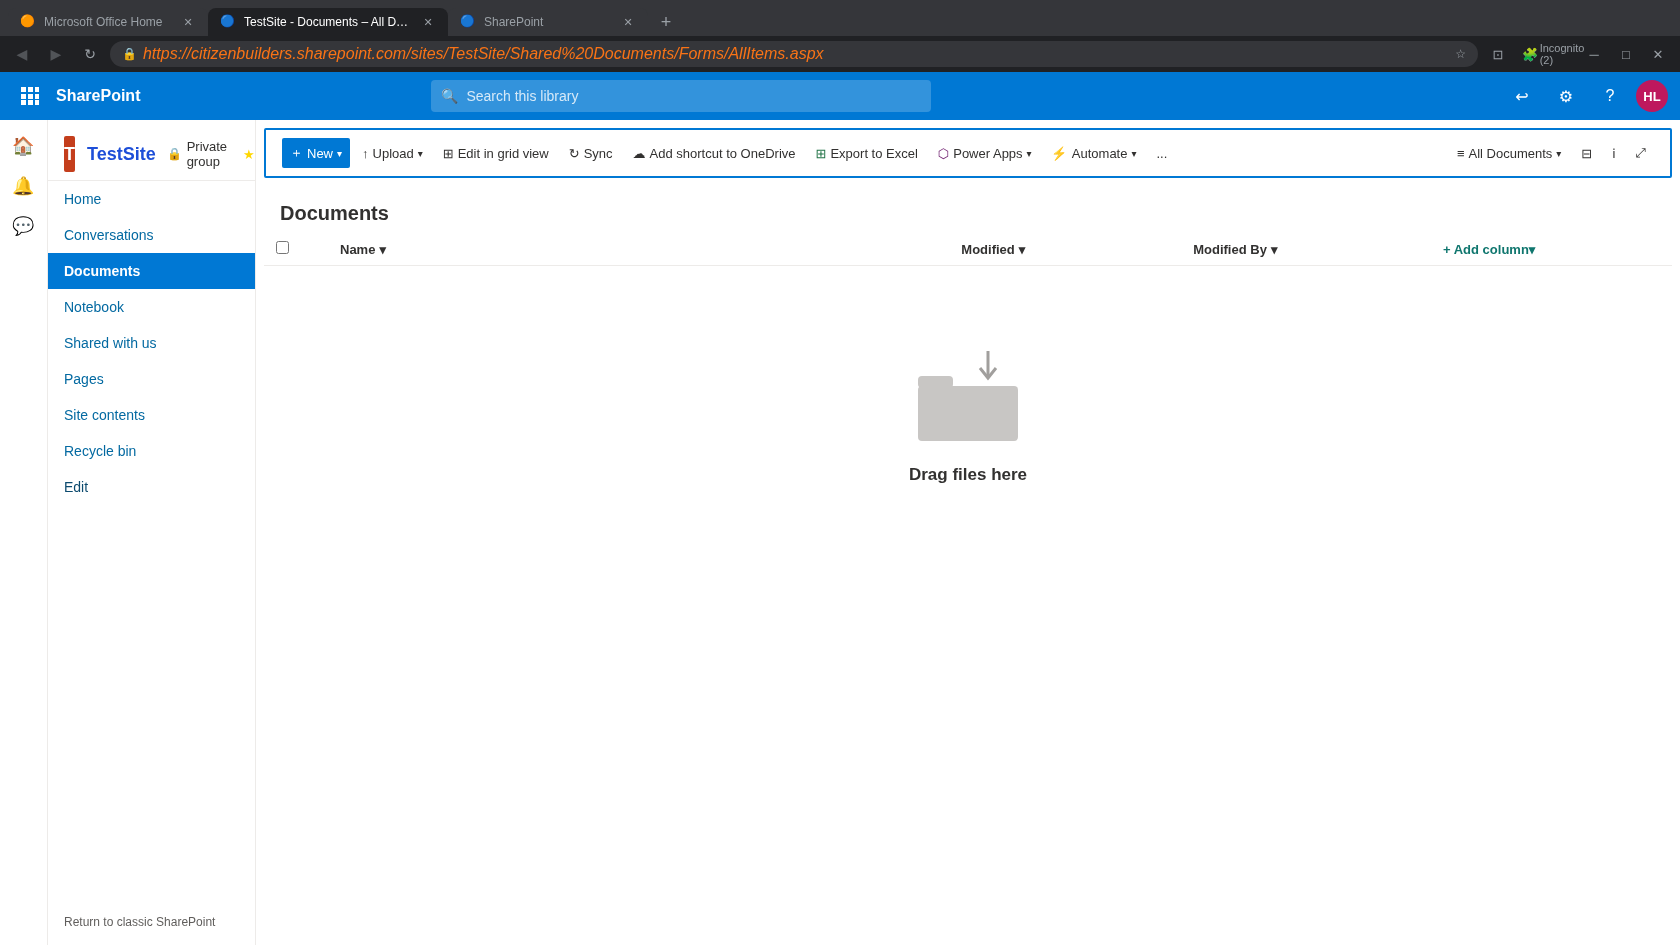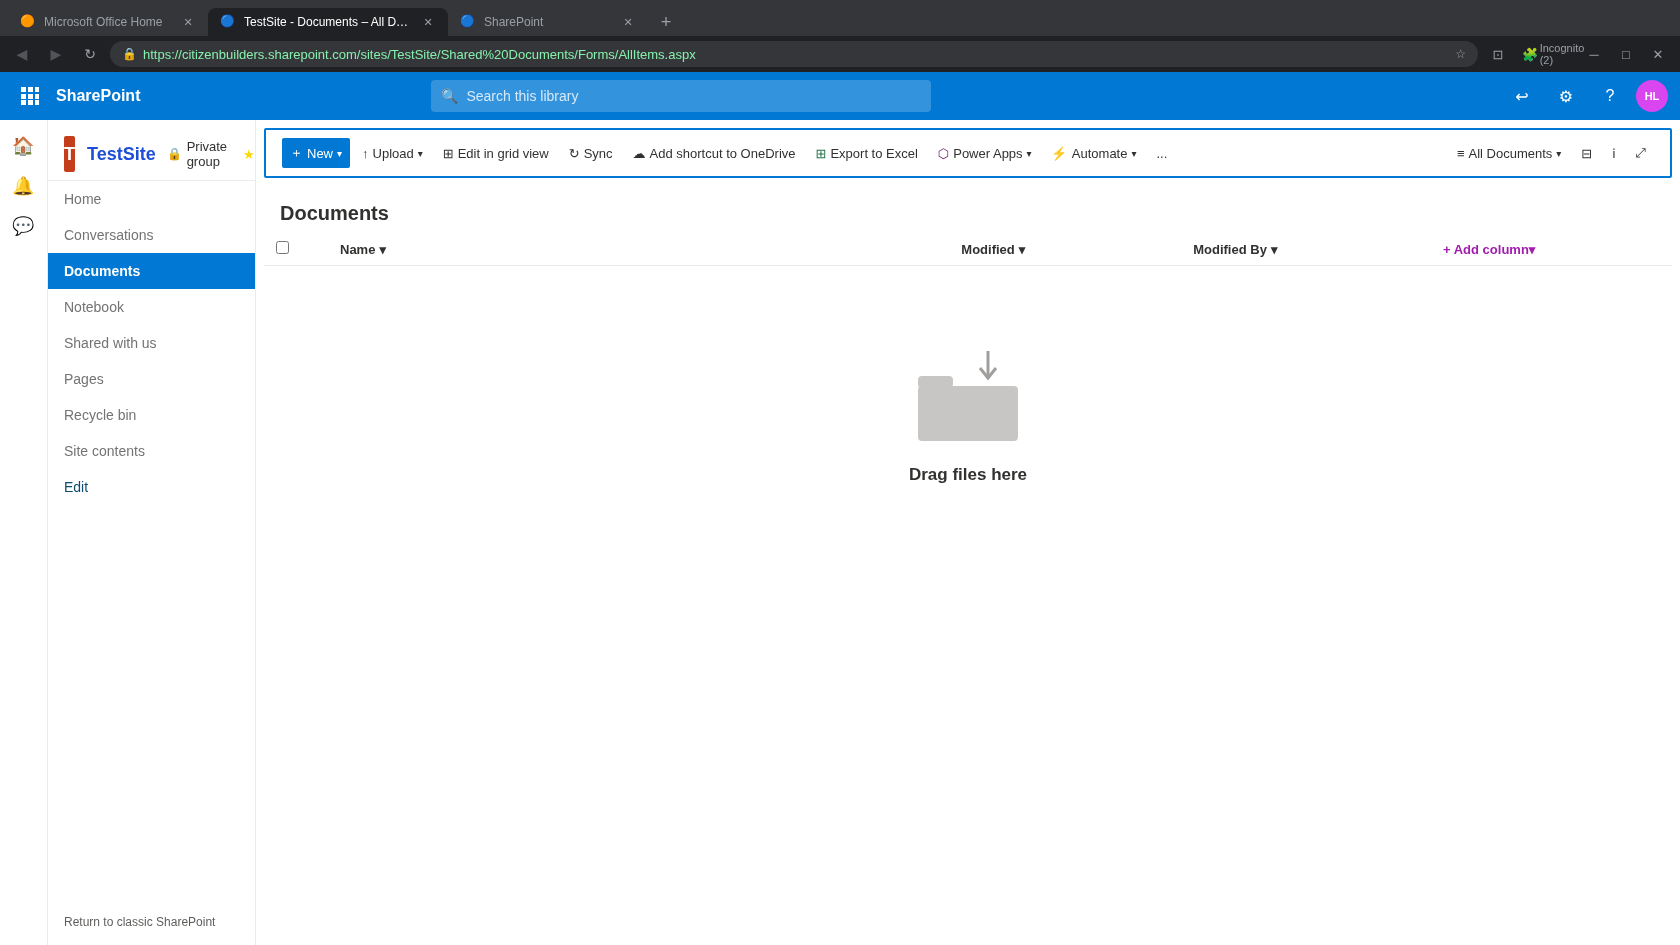--- a/index.html
+++ b/index.html
@@ -12,47 +12,47 @@
     .browser-tab.active { background: #202124; color: #fff; }
     .browser-tab.inactive { background: #35363a; color: #9aa0a6; }
     .tab-favicon { width: 16px; height: 16px; flex-shrink: 0; }
     .tab-label { flex: 1; overflow: hidden; text-overflow: ellipsis; white-space: nowrap; font-size: 12px; }
     .tab-close { width: 16px; height: 16px; border-radius: 50%; display: flex; align-items: center; justify-content: center; font-size: 11px; cursor: pointer; color: #9aa0a6; }
     .new-tab-btn { width: 28px; height: 28px; display: flex; align-items: center; justify-content: center; color: #9aa0a6; font-size: 18px; cursor: pointer; margin-left: 4px; }
     .browser-nav { display: flex; align-items: center; height: 36px; padding: 0 8px; gap: 6px; background: #202124; }
     .nav-btn { width: 28px; height: 28px; border-radius: 50%; display: flex; align-items: center; justify-content: center; color: #9aa0a6; font-size: 14px; cursor: pointer; background: none; border: none; }
     .nav-btn.disabled { opacity: 0.4; cursor: default; }
     .address-bar { flex: 1; height: 26px; background: #35363a; border-radius: 13px; display: flex; align-items: center; padding: 0 12px; color: #e8eaed; font-size: 13px; gap: 6px; }
-    .address-text { flex: 1; color: #86efac; font-size: 13px; }
+    .address-text { flex: 1; color: #f97316; font-size: 16px; font-style: italic; }
     .browser-actions { display: flex; align-items: center; gap: 4px; }
     .browser-action-btn { width: 28px; height: 28px; border-radius: 50%; display: flex; align-items: center; justify-content: center; color: #9aa0a6; font-size: 13px; cursor: pointer; }
 
     
     .sp-appbar { height: 48px; background: #0078d4; display: flex; align-items: center; padding: 0 12px; gap: 8px; }
     .sp-waffle { width: 36px; height: 36px; display: flex; align-items: center; justify-content: center; color: #fff; font-size: 20px; cursor: pointer; }
     .sp-logo { color: #fff; font-size: 16px; font-weight: 600; cursor: pointer; }
     .sp-search { flex: 1; max-width: 500px; margin: 0 auto; }
     .sp-search-box { background: rgba(255,255,255,0.2); border-radius: 4px; height: 32px; display: flex; align-items: center; padding: 0 10px; gap: 8px; color: #fff; }
     .sp-search-box input { background: none; border: none; outline: none; color: #fff; font-size: 14px; flex: 1; }
     .sp-search-box input::placeholder { color: rgba(255,255,255,0.8); }
     .sp-appbar-right { display: flex; align-items: center; gap: 8px; margin-left: auto; }
     .sp-icon-btn { width: 36px; height: 36px; display: flex; align-items: center; justify-content: center; color: #fff; font-size: 16px; cursor: pointer; border-radius: 4px; }
-    .sp-avatar { width: 32px; height: 32px; border-radius: 50%; background: #d946ef; color: #fff; display: flex; align-items: center; justify-content: center; font-size: 11px; font-weight: 600; cursor: pointer; }
+    .sp-avatar { width: 32px; height: 32px; border-radius: 50%; background: #be185d; color: #fff; display: flex; align-items: center; justify-content: center; font-size: 13px; font-weight: 600; cursor: pointer; }
 
     
     .sp-main { display: flex; height: calc(945px - 72px - 48px); }
 
     
     .sp-left-rail { width: 48px; background: #fff; border-right: 1px solid #edebe9; display: flex; flex-direction: column; align-items: center; padding: 8px 0; gap: 4px; }
     .rail-icon { width: 36px; height: 36px; display: flex; align-items: center; justify-content: center; border-radius: 4px; cursor: pointer; font-size: 18px; color: #605e5c; }
 
     
     .sp-sidebar { width: 208px; background: #fff; border-right: 1px solid #edebe9; padding: 8px 0; overflow-y: auto; display: flex; flex-direction: column; justify-content: space-between; }
     .sidebar-nav { display: flex; flex-direction: column; }
-    .sidebar-item { display: flex; align-items: center; height: 36px; padding: 0 16px; cursor: pointer; font-size: 14px; color: #737373; white-space: nowrap; }
+    .sidebar-item { display: flex; align-items: center; height: 36px; padding: 0 16px; cursor: pointer; font-size: 14px; color: #0369a1; white-space: nowrap; }
     .sidebar-item.active { background: #0078d4; color: #fff; font-weight: 600; }
     .sidebar-item.edit { color: #0c4a6e; }
     .sidebar-bottom { padding: 8px 16px; }
     .sidebar-bottom-link { font-size: 12px; color: #605e5c; cursor: pointer; }
 
     
     .sp-site-header { display: flex; align-items: center; padding: 8px 16px; border-bottom: 1px solid #edebe9; gap: 12px; }
     .site-logo { width: 36px; height: 36px; background: #c43e1c; display: flex; align-items: center; justify-content: center; color: #fff; font-size: 18px; font-weight: 700; border-radius: 2px; }
     .site-title { font-size: 18px; font-weight: 600; color: #1d4ed8; }
     .site-header-right { margin-left: auto; display: flex; align-items: center; gap: 16px; font-size: 13px; color: #323130; }
@@ -72,21 +72,21 @@
     
     .page-title-area { padding: 16px 24px 8px; }
     .page-title { font-size: 20px; font-weight: 600; color: #323130; }
 
     
     .doc-table { width: 100%; border-collapse: collapse; }
     .doc-table th { text-align: left; padding: 8px 12px; font-size: 13px; font-weight: 600; color: #323130; border-bottom: 1px solid #edebe9; white-space: nowrap; }
     .col-icon { width: 40px; }
     .col-name { min-width: 300px; }
     .th-sort { display: flex; align-items: center; gap: 4px; cursor: pointer; padding-left: 24px; }
-    .add-col { color: #a21caf; cursor: pointer; display: flex; align-items: center; gap: 0; }
+    .add-col { color: #0f766e; cursor: pointer; display: flex; align-items: center; gap: 0; }
 
     
     .empty-state { display: flex; flex-direction: column; align-items: center; justify-content: center; padding: 80px 20px; gap: 16px; }
     .empty-folder { position: relative; }
     .empty-text { font-size: 17px; font-weight: 600; color: #323130; }
     .search-icon-sp { color: rgba(255,255,255,0.8); }
 
     .dropdown-arrow { font-size: 10px; }
   </style>
 </head>
@@ -201,24 +201,24 @@
         <div class="sidebar-item">
             <span>Notebook</span>
           </div>
         <div class="sidebar-item">
             <span>Shared with us</span>
           </div>
         <div class="sidebar-item">
             <span>Pages</span>
           </div>
         <div class="sidebar-item">
+            <span>Site contents</span>
+          </div>
+        <div class="sidebar-item">
             <span>Recycle bin</span>
-          </div>
-        <div class="sidebar-item">
-            <span>Site contents</span>
           </div>
         <div class="sidebar-item edit">
             <span>Edit</span>
           </div>
       </div>
     </div>
     <div class="sidebar-bottom">
       <span class="sidebar-bottom-link">Return to classic SharePoint</span>
     </div>
   </div>

